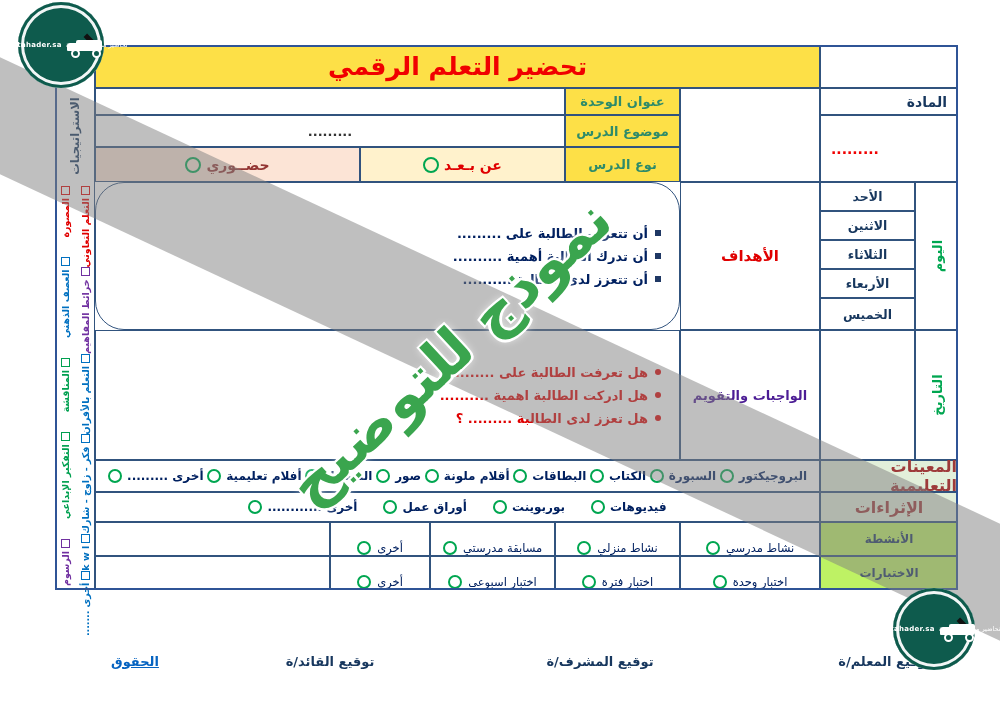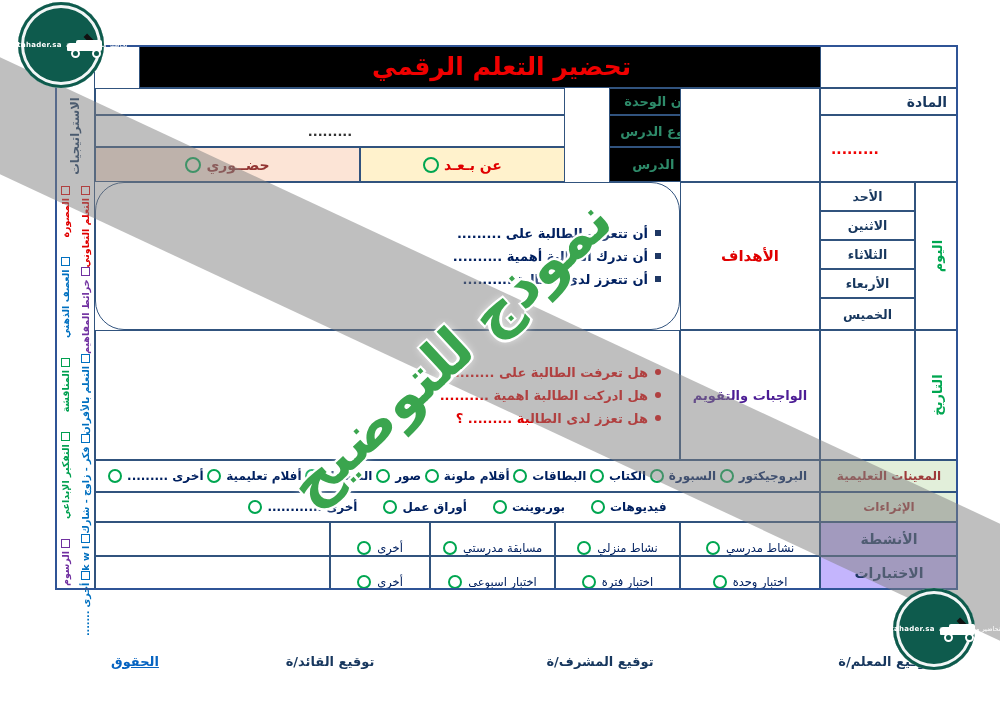--- a/index.html
+++ b/index.html
@@ -1,23 +1,23 @@
 <!DOCTYPE html>
 <html lang="ar" dir="rtl"><head>
 <meta charset="utf-8">
 <style>
   html,body{margin:0;padding:0;}
   body{font-family:"DejaVu Sans","Liberation Sans",sans-serif;background:#ffffff;}
   #page{position:relative;width:1000px;height:707px;background:#fff;overflow:hidden;}
   .abs{position:absolute;box-sizing:border-box;}
   .cell{border:1px solid #31537e;background:#fff;}
   .flexc{display:flex;align-items:center;justify-content:center;}
-  .ghead{background:#000000;color:#2e8b6a;font-weight:bold;font-size:13px;margin-left:44px;}
-  .mhead{background:#e2efda;color:#9e3a3a;font-weight:bold;font-size:12px;align-items:center;}
-  .nhead{background:#c4b5fd;color:#1f3864;font-weight:bold;font-size:14px;}
+  .ghead{background:#fde047;color:#2e8b6a;font-weight:bold;font-size:13px;}
+  .mhead{background:#e2efda;color:#9e3a3a;font-weight:bold;font-size:16px;align-items:center;}
+  .nhead{background:#bef264;color:#1f3864;font-weight:bold;font-size:12px;}
   .title-text{color:#f00000;font-weight:bold;font-size:25px;}
   .opt{display:inline-flex;align-items:center;gap:5px;white-space:nowrap;}
   .o{width:10px;height:10px;border:2px solid #00a650;border-radius:50%;flex:none;display:inline-block;}
   .o12{width:12px;height:12px;}
   .orow{display:flex;align-items:center;gap:7px;font-weight:bold;font-size:13px;color:#002060;}
   .sq{width:6px;height:6px;background:#1f3864;flex:none;}
   .erow{display:flex;align-items:center;gap:7px;font-weight:bold;font-size:13px;color:#e00000;}
   .dot{width:6px;height:6px;background:#e00000;border-radius:50%;flex:none;}
   .vtext{position:absolute;top:50%;left:50%;transform:translate(-50%,-50%) rotate(-90deg);white-space:nowrap;font-weight:bold;}
   .vflex{position:absolute;top:50%;left:50%;width:400px;height:20px;transform:translate(-50%,-50%) rotate(-90deg);

